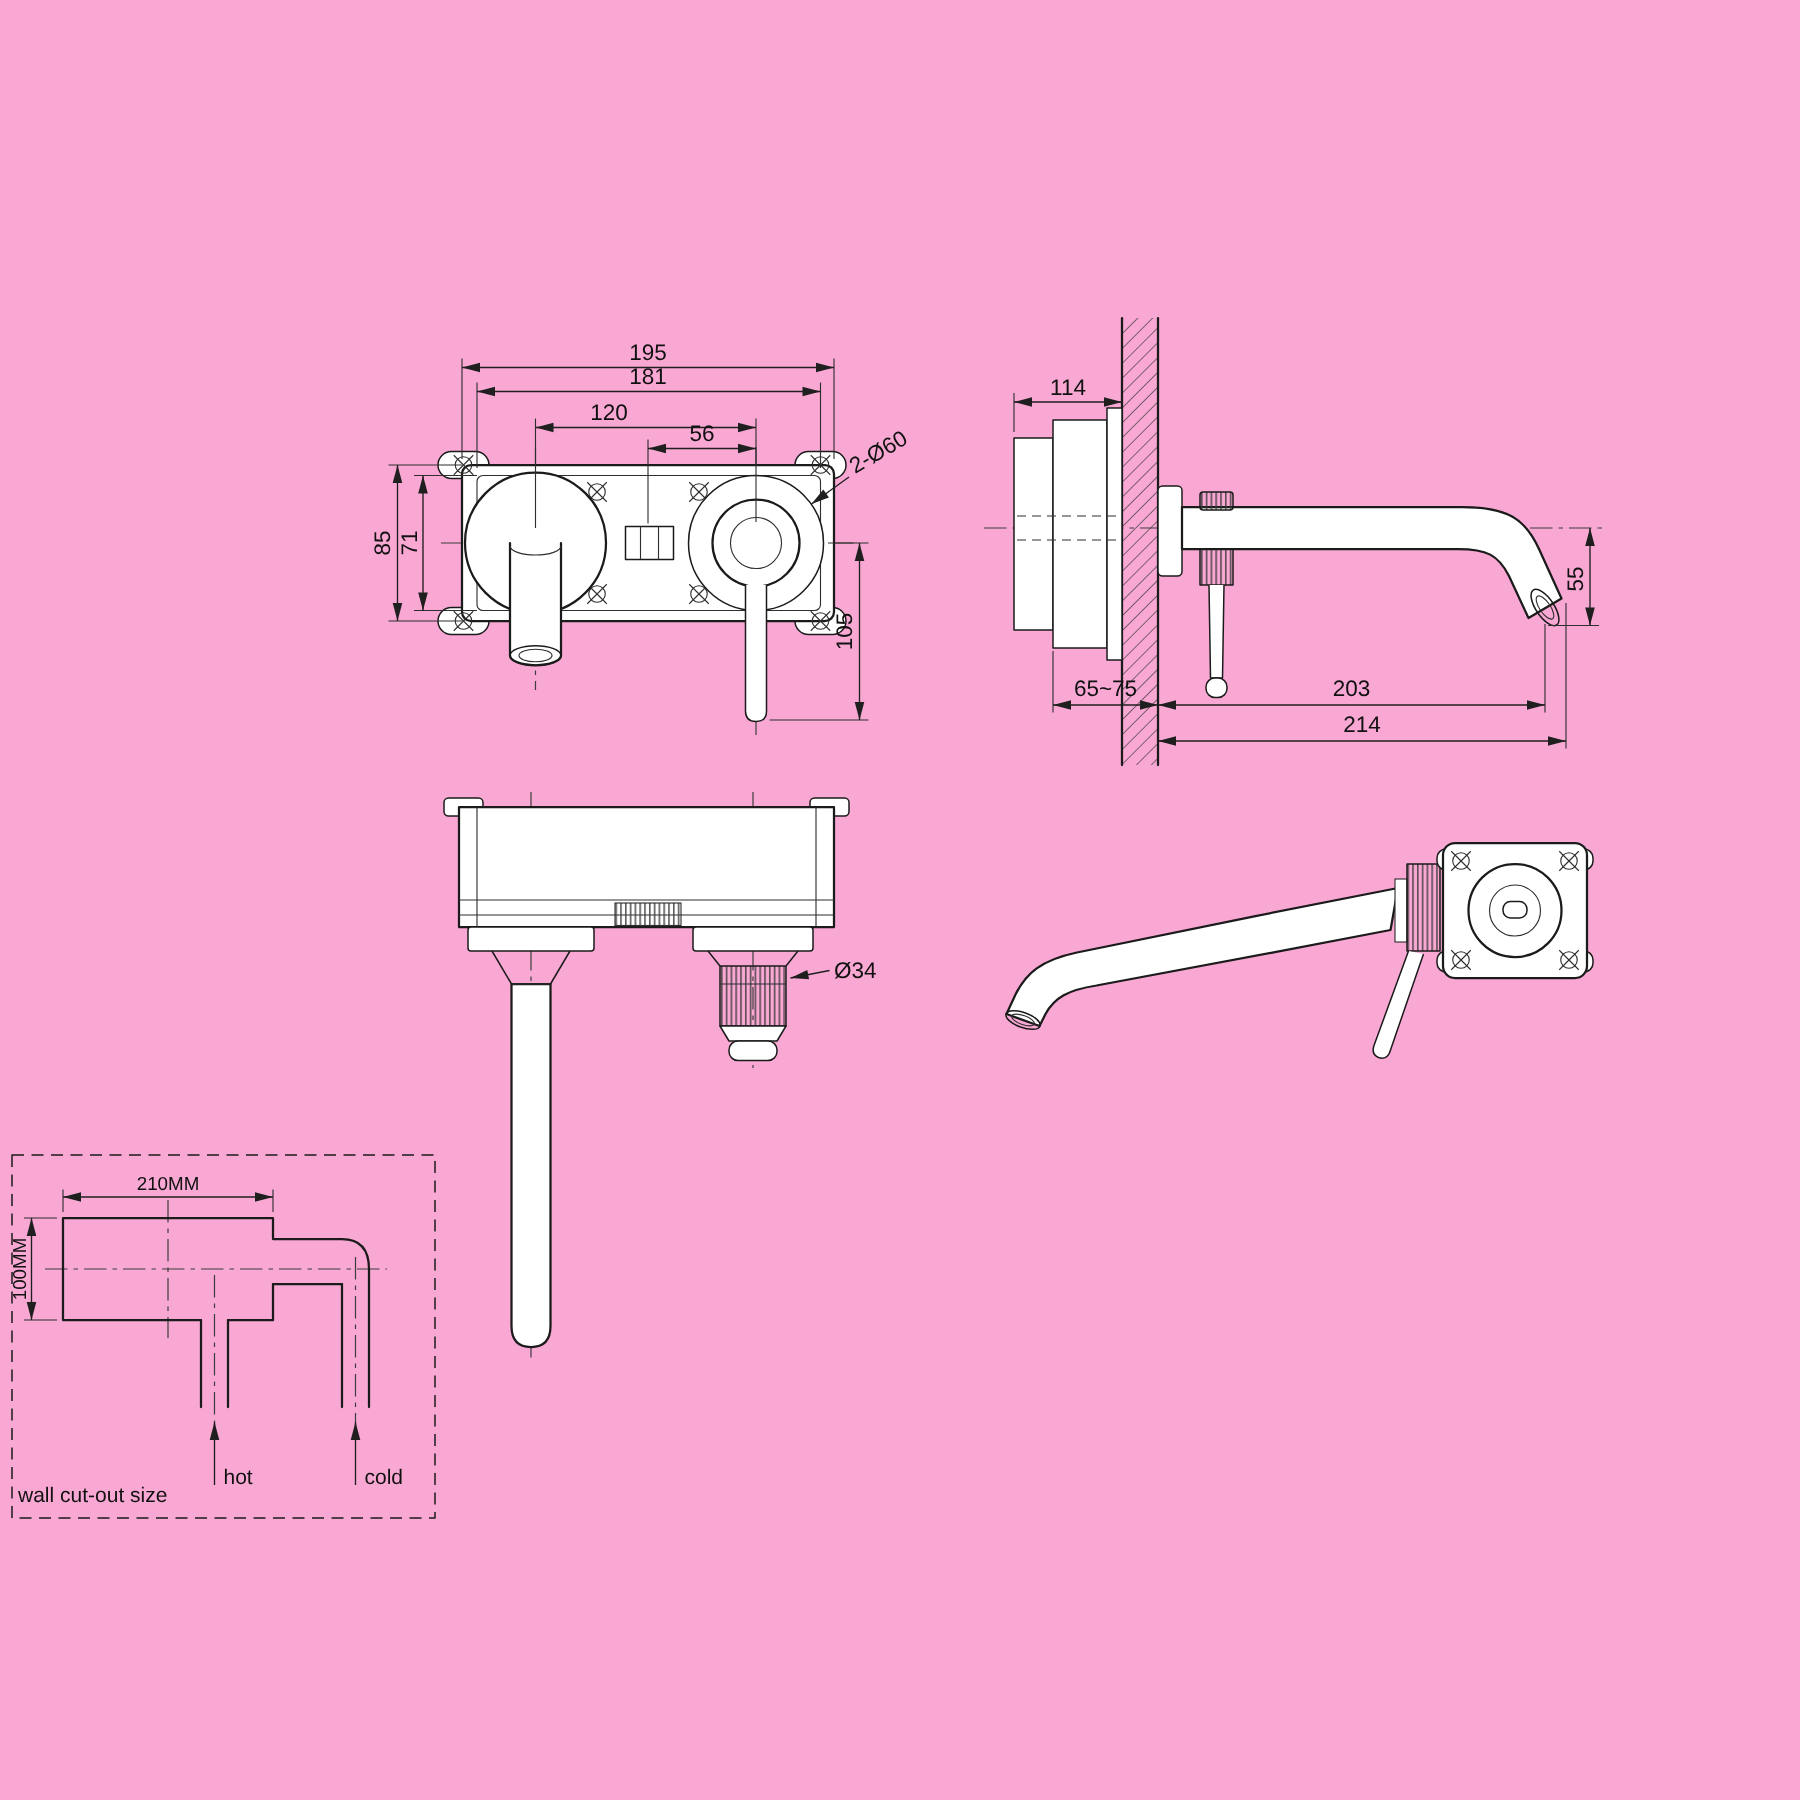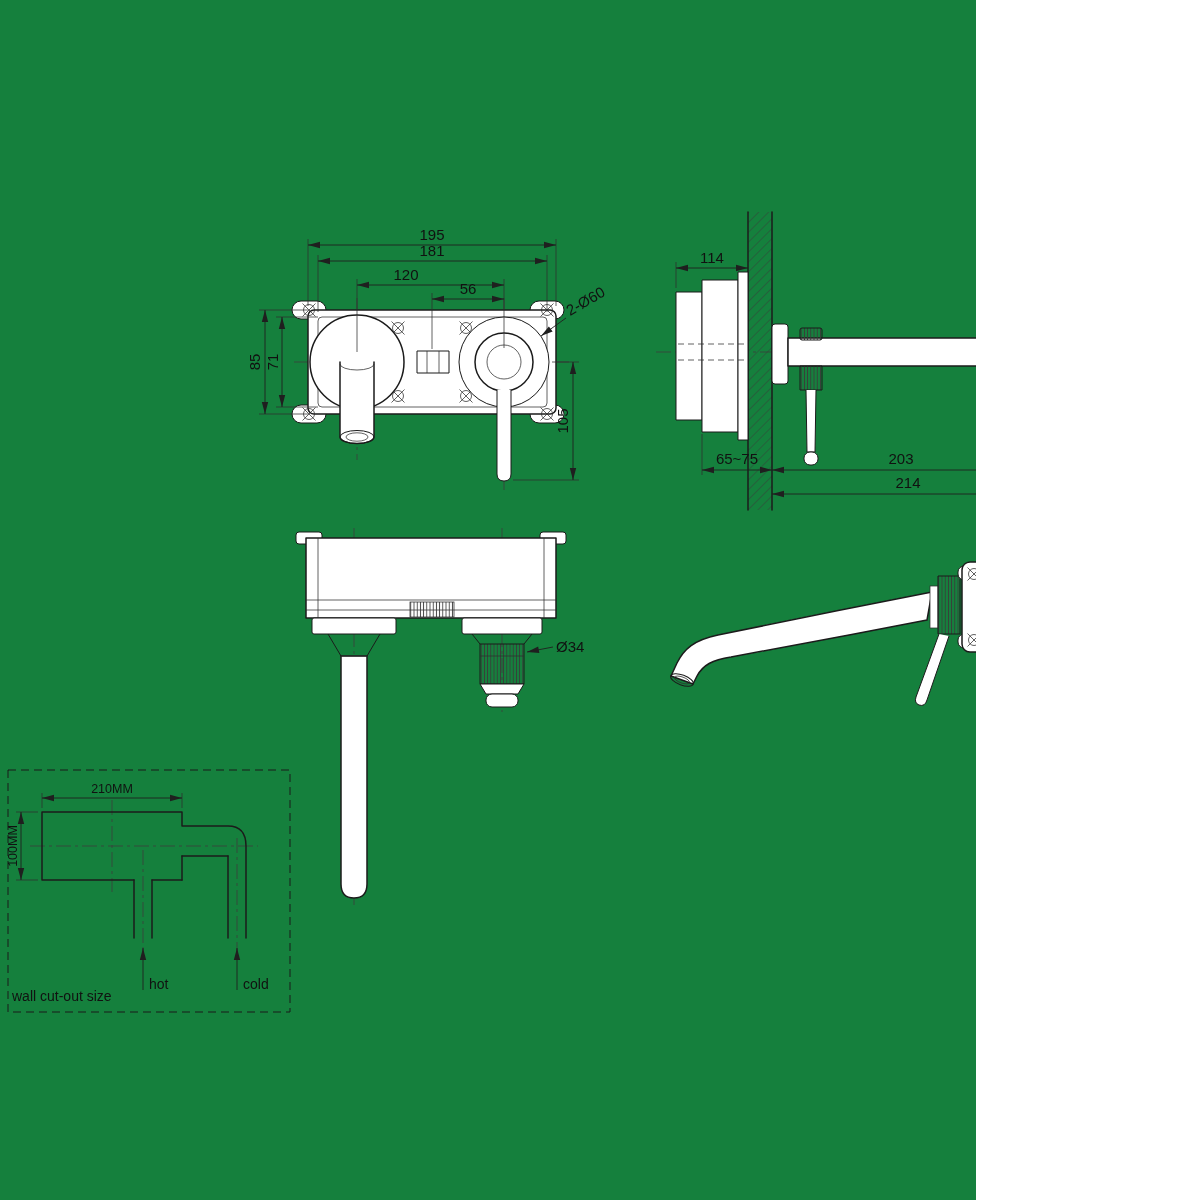--- a/index.html
+++ b/index.html
@@ -1,16 +1,16 @@
 <!DOCTYPE html>
 <html><head>
 <meta charset="utf-8">
 <style>
   html,body{margin:0;padding:0;background:#fff}
-  .stage{width:976px;height:1200px;position:relative;background:#15803d;overflow:hidden}
+  .stage{width:1200px;height:1200px;position:relative;background:#f9a8d4;overflow:hidden}
   svg{display:block}
   .o{fill:none;stroke:#1b1b1b;stroke-width:1.5;stroke-linejoin:round;stroke-linecap:round}
   .m{fill:none;stroke:#1b1b1b;stroke-width:1;stroke-linejoin:round}
   .t{fill:none;stroke:#2e2e2e;stroke-width:.75}
   .d{fill:none;stroke:#1f1f1f;stroke-width:.9}
   .cl{fill:none;stroke:#3c3c3c;stroke-width:.8;stroke-dasharray:15 4 3 4}
   .hid{stroke-dasharray:6 4}
   .dash{stroke-dasharray:8 5}
   .wf{fill:#fff}
   .kn{fill:url(#knurl)}

